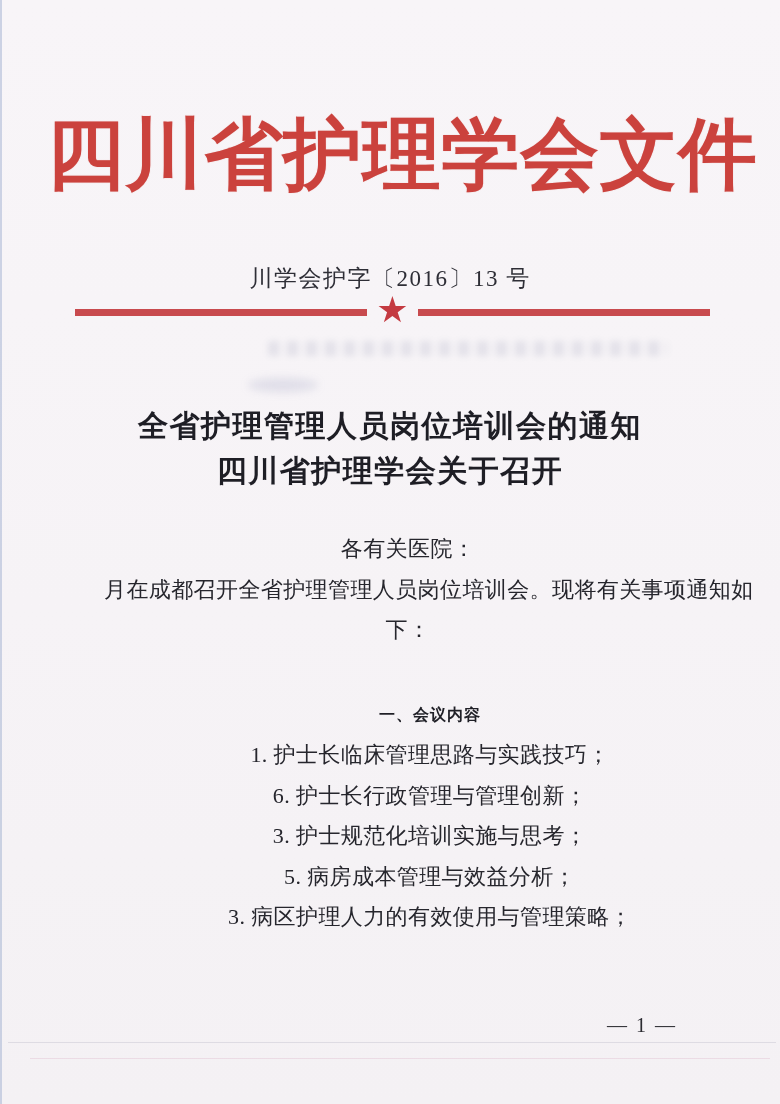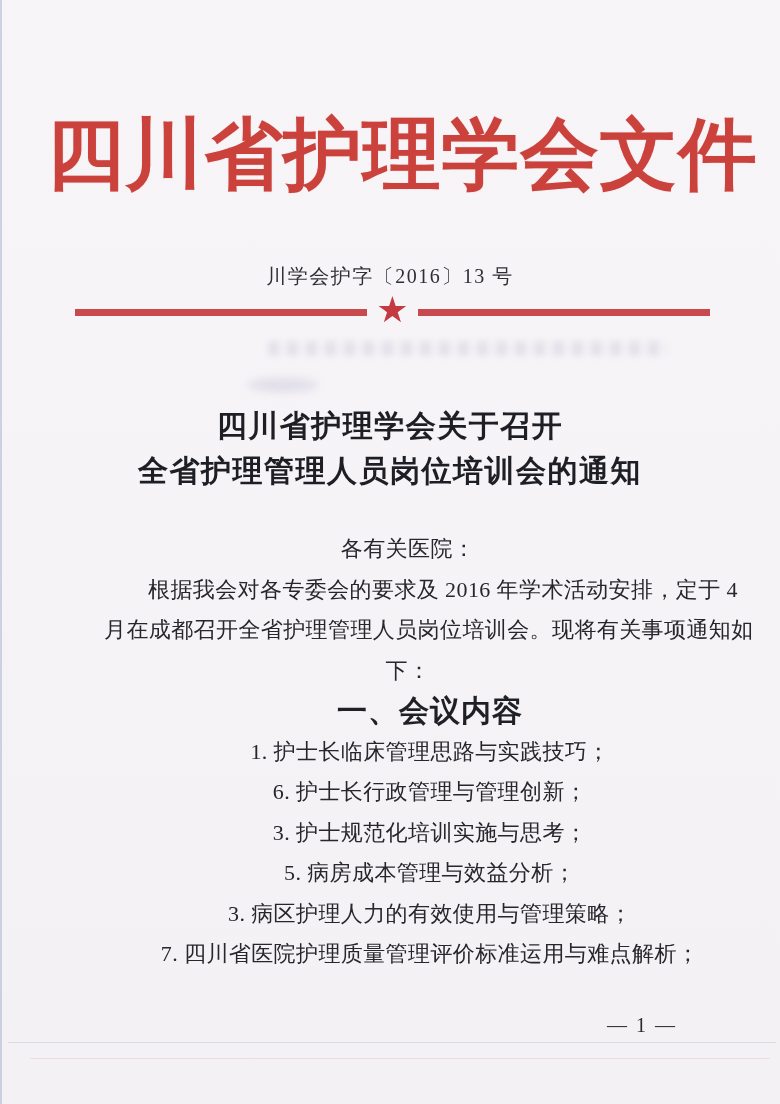--- a/index.html
+++ b/index.html
@@ -12,21 +12,21 @@
   .scan-line-a{position:absolute;left:8px;right:4px;top:1042px;height:1px;background:rgba(120,120,150,0.18);}
   .scan-line-b{position:absolute;left:30px;right:10px;top:1058px;height:1px;background:rgba(205,140,175,0.22);}
   .org-title{
     position:absolute;top:94px;left:0;width:100%;margin:12px;text-align:center;
     font-size:78px;font-weight:bold;color:#cb423d;letter-spacing:1px;line-height:1.25;
     font-family:"Liberation Serif","DejaVu Serif",serif;
     text-shadow:0 0 1px rgba(203,66,61,0.35);
   }
   .doc-number{
     position:absolute;top:263px;left:0;width:100%;text-align:center;
-    font-size:20px;color:#2e2e36;letter-spacing:1.5px;
+    font-size:23px;color:#2e2e36;letter-spacing:1.5px;
   }
   .red-rule{
     position:absolute;top:293px;left:75px;right:70px;height:38px;
     display:flex;align-items:center;gap:9px;
   }
   .red-rule .bar{flex:1;height:7px;background:#c84a4e;}
   .red-rule .star{
     color:#c43a41;font-size:36px;line-height:1;flex:0 0 auto;
     transform:translateY(-2px);
   }
@@ -45,21 +45,21 @@
     font-weight:bold;font-size:30px;line-height:45px;color:#1e1e25;letter-spacing:1.5px;
   }
   .body{
     position:absolute;top:529px;left:104px;width:608px;
     font-size:22px;line-height:40.5px;color:#26262d;letter-spacing:0.4px;
   }
   .line{white-space:nowrap;text-align:center;}
   .indent{padding-left:44px;}
   .heading{
     font-family:"DejaVu Sans","Liberation Sans",sans-serif;
-    font-weight:bold;font-size:30px;color:#1f1f26;letter-spacing:1px;
+    font-weight:bold;font-size:16px;color:#1f1f26;letter-spacing:1px;margin-top:44px;
   }
   .footer{
     position:absolute;top:1014px;left:594px;width:96px;text-align:center;
     font-size:20px;letter-spacing:2px;color:#2b2b31;
   }
 </style>
 </head>
 <body>
 
 <div class="page">
@@ -75,33 +75,31 @@
   <div class="red-rule">
     <span class="bar"></span>
     <span class="star">★</span>
     <span class="bar"></span>
   </div>
 
   <div class="bleed"></div>
   <div class="bleed-smudge"></div>
 
   <div class="doc-title">
+    <div>全省护理管理人员岗位培训会的通知</div>
     <div>四川省护理学会关于召开</div>
-    <div>全省护理管理人员岗位培训会的通知</div>
   </div>
 
   <div class="body">
     <div class="line">各有关医院：</div>
-    <div class="line indent">根据我会对各专委会的要求及 2016 年学术活动安排，定于 4</div>
     <div class="line">月在成都召开全省护理管理人员岗位培训会。现将有关事项通知如</div>
     <div class="line">下：</div>
     <div class="line indent heading">一、会议内容</div>
     <div class="line indent">1. 护士长临床管理思路与实践技巧；</div>
     <div class="line indent">6. 护士长行政管理与管理创新；</div>
     <div class="line indent">3. 护士规范化培训实施与思考；</div>
     <div class="line indent">5. 病房成本管理与效益分析；</div>
     <div class="line indent">3. 病区护理人力的有效使用与管理策略；</div>
-    <div class="line indent">7. 四川省医院护理质量管理评价标准运用与难点解析；</div>
   </div>
 
   <div class="footer">— 1 —</div>
 
 </div>
 
 </body></html>

